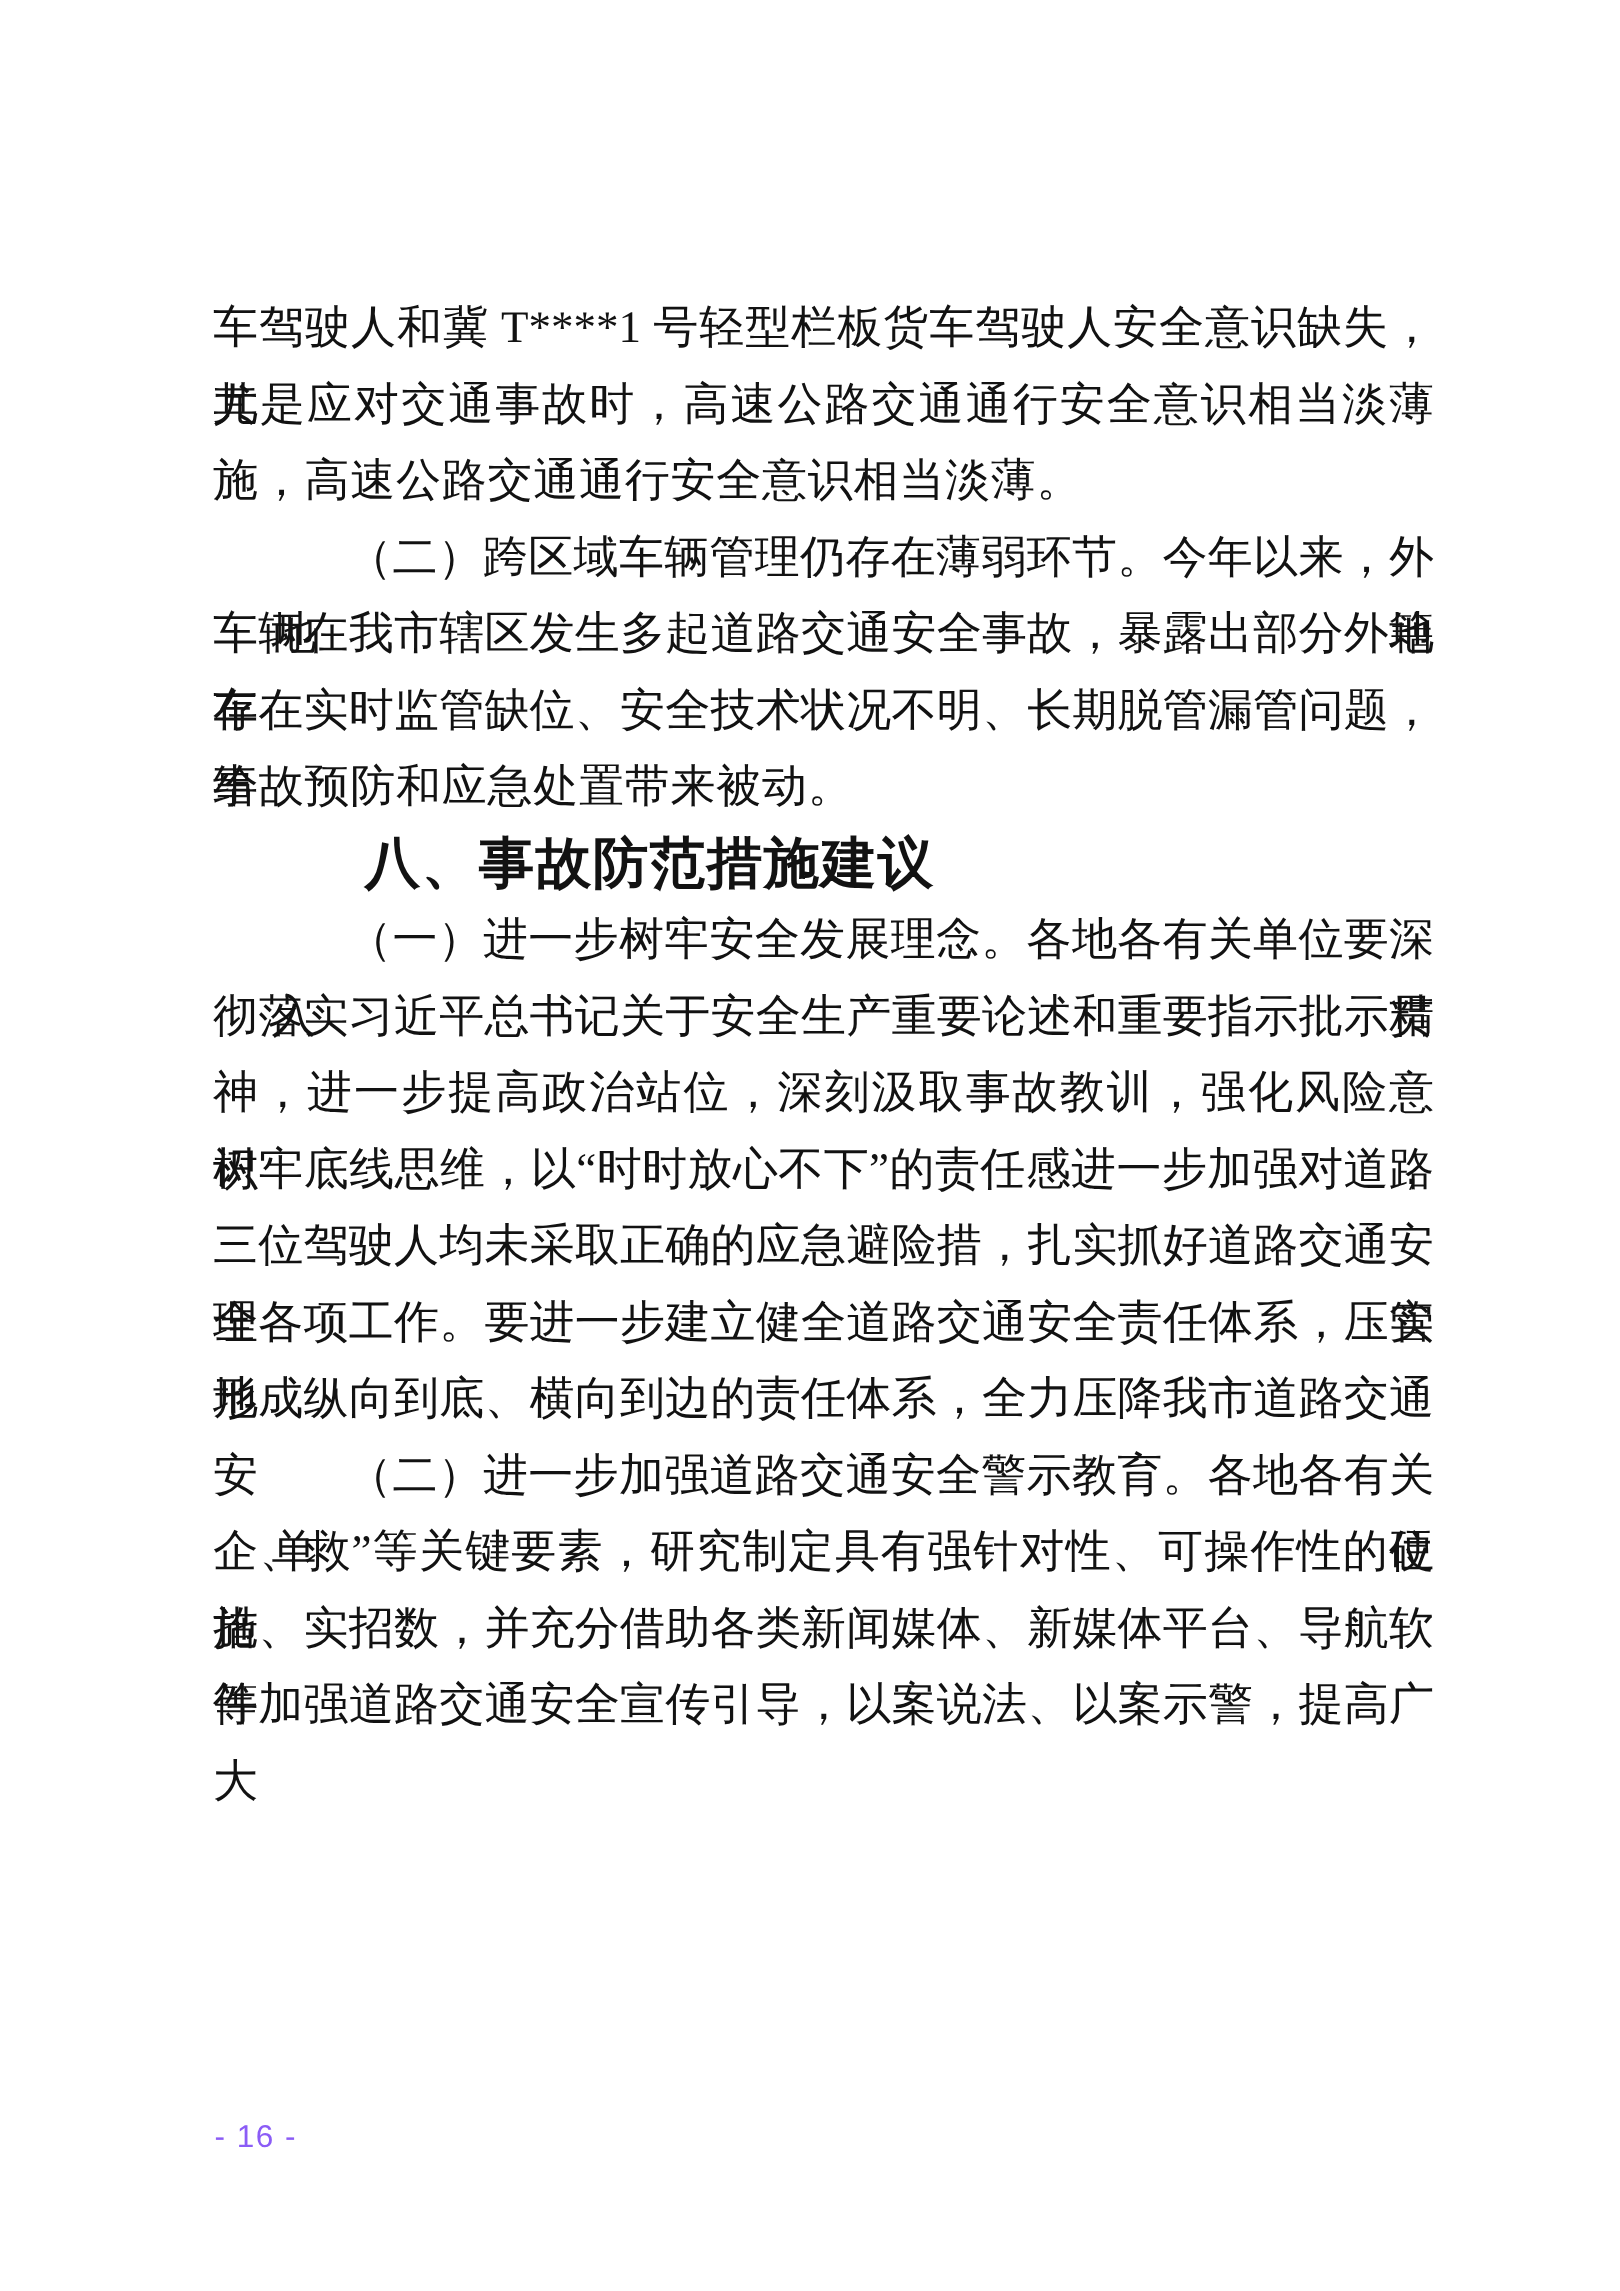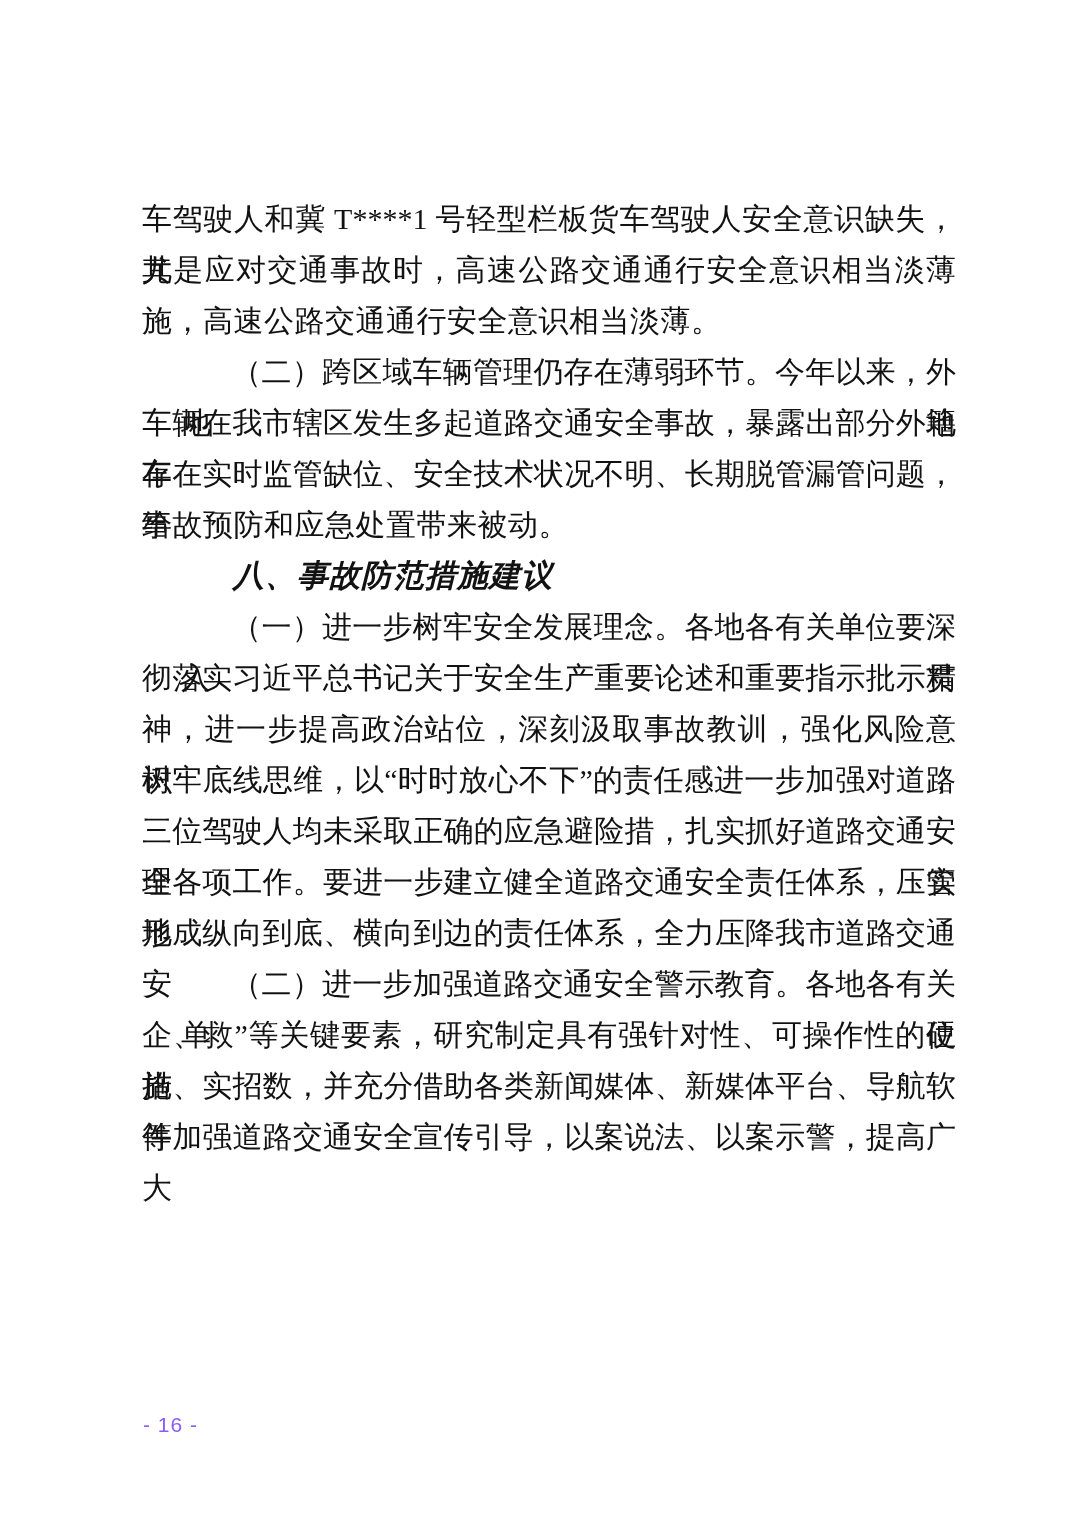--- a/index.html
+++ b/index.html
@@ -36,23 +36,22 @@
     text-justify: inter-character;
     letter-spacing: 0;
   }
   .line.indent {
     text-indent: 1.68em;
     margin-left: 39px;
   }
   .line.heading {
     font-family: "Liberation Sans", sans-serif;
     font-weight: 700;
-    font-size: 31px;
+    font-size: 37px;
     letter-spacing: 1px;
-    font-style: italic;
   }
   .footer {
     position: absolute;
     left: 143px;
     top: 1412px;
     font-family: "Liberation Sans", sans-serif;
     font-size: 21px;
     line-height: 26px;
     color: #8b5cf6;
     letter-spacing: 1px;

